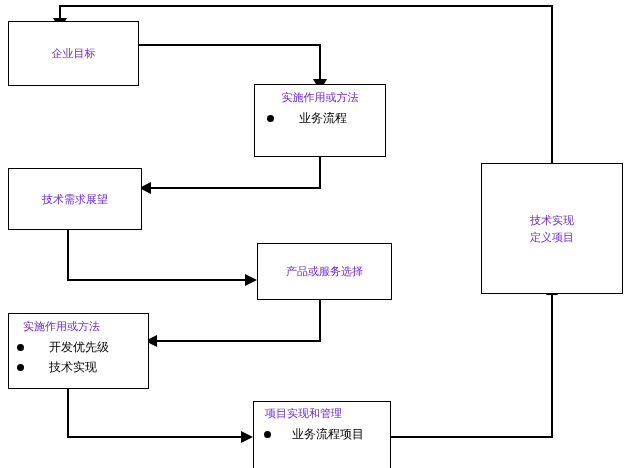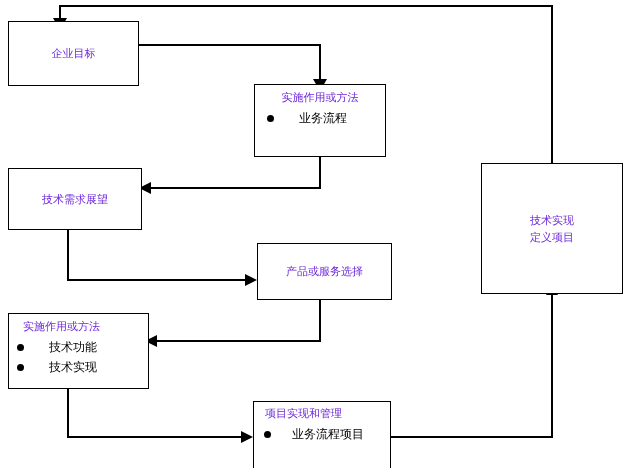--- a/index.html
+++ b/index.html
@@ -126,21 +126,21 @@
 
   <div class="node centered" style="left:257px; top:243px; width:135px; height:57px;">
     <div class="node-title">产品或服务选择</div>
   </div>
 
   <div class="node" style="left:8px; top:313px; width:141px; height:76px;">
     <div class="node-title left" style="padding-top:4px;">实施作用或方法</div>
     <ul class="bullets" style="padding-left:6px;">
       <li>
         <span class="dot"></span>
-        <span class="bullet-body">技术功能</span>
+        <span class="bullet-body">开发优先级</span>
       </li>
       <li>
         <span class="dot"></span>
         <span class="bullet-body">技术实现</span>
       </li>
     </ul>
   </div>
 
   <div class="node" style="left:253px; top:401px; width:138px; height:76px;">
     <div class="node-title left" style="padding-top:3px; padding-left:11px;">项目实现和管理</div>

